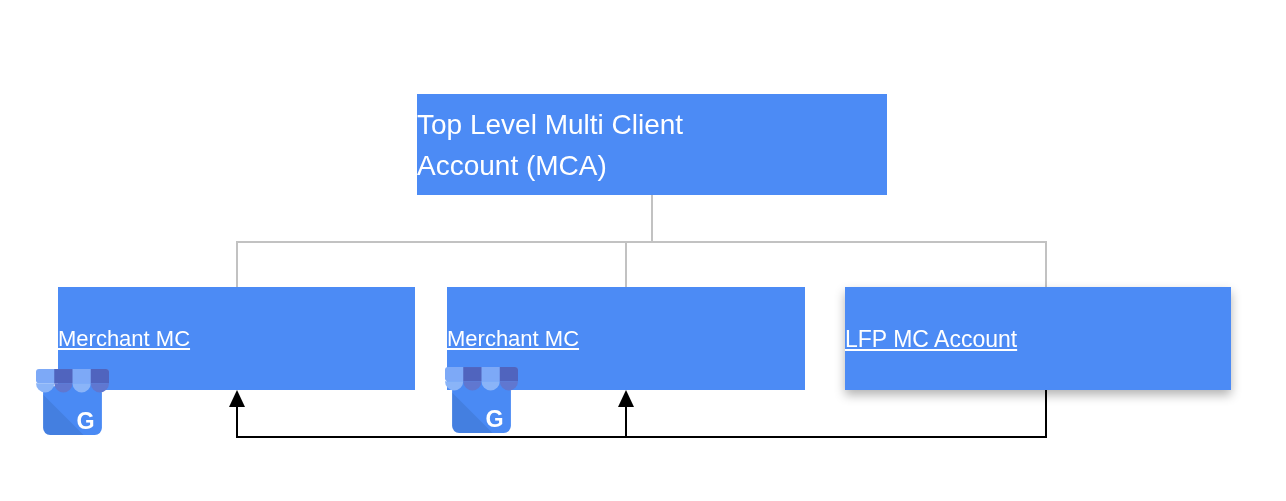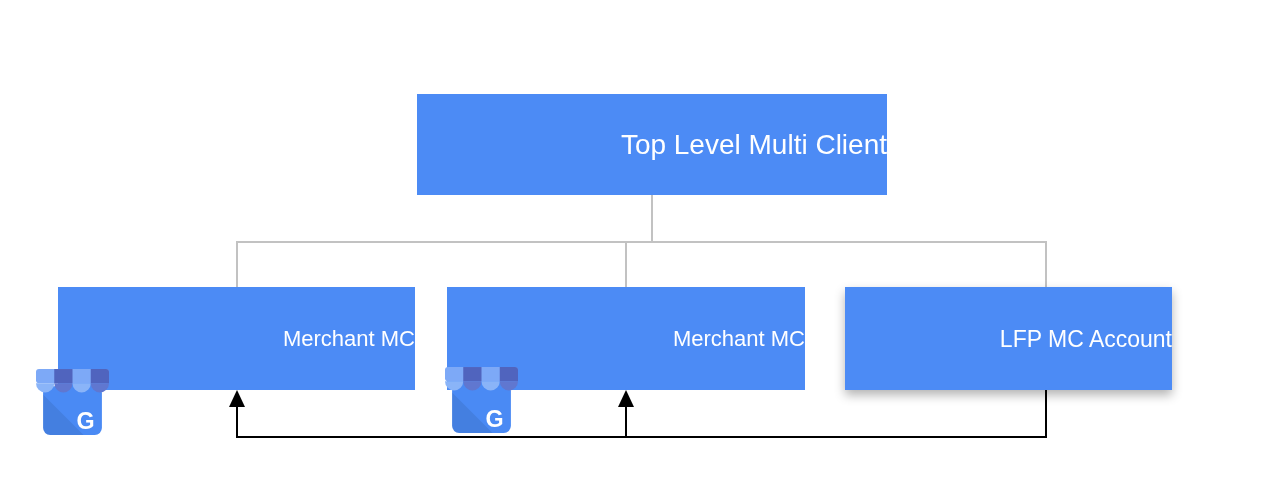--- a/index.html
+++ b/index.html
@@ -14,36 +14,36 @@
     height: 501px;
     background: var(--page-bg, #ffffff);
     overflow: hidden;
   }
   .node {
     position: absolute;
     background: var(--box-blue, #4C8BF5);
     color: var(--text-white, #ffffff);
     display: flex;
     flex-direction: column;
-    align-items: flex-end;
+    align-items: flex-start;
     justify-content: center;
     text-align: center;
   }
   .node.mca {
     left: 417px; top: 94px; width: 470px; height: 101px;
     font-size: 28px; line-height: 41px;
   }
   .node.child {
     top: 287px; height: 103px;
-    font-size: 22px; line-height: 29px;
+    font-size: 22px; line-height: 29px; text-decoration: underline;
   }
   .node.sub1 { left: 58px;  width: 357px; }
   .node.sub2 { left: 447px; width: 358px; }
   .node.lfp  {
-    left: 845px; width: 327px;
+    left: 845px; width: 386px;
     font-size: 23px; line-height: 28px;
     box-shadow: 0 5px 10px rgba(0,0,0,0.30);
   }
   .node.lfp .line2 { font-size: 20px; line-height: 27px; }
 
   .conn { position: absolute; }
   .conn.gray  { background: var(--connector-gray, #C2C2C2); }
   .conn.black { background: var(--connector-black, #000000); }
 
   .g-stem  { left: 651px;  top: 195px; width: 2px;   height: 47px; }
@@ -78,20 +78,21 @@
     fill: #ffffff;
   }
 </style>
 </head>
 <body>
 
 <div class="canvas">
 
   <div class="node mca">
     <div class="line1">Top Level Multi Client</div>
+    <div class="line2">Account (MCA)</div>
   </div>
 
   <div class="conn gray g-stem"></div>
   <div class="conn gray g-rail"></div>
   <div class="conn gray g-drop1"></div>
   <div class="conn gray g-drop2"></div>
   <div class="conn gray g-drop3"></div>
 
   <div class="node child sub1">
     <div class="line1">Merchant MC</div>

